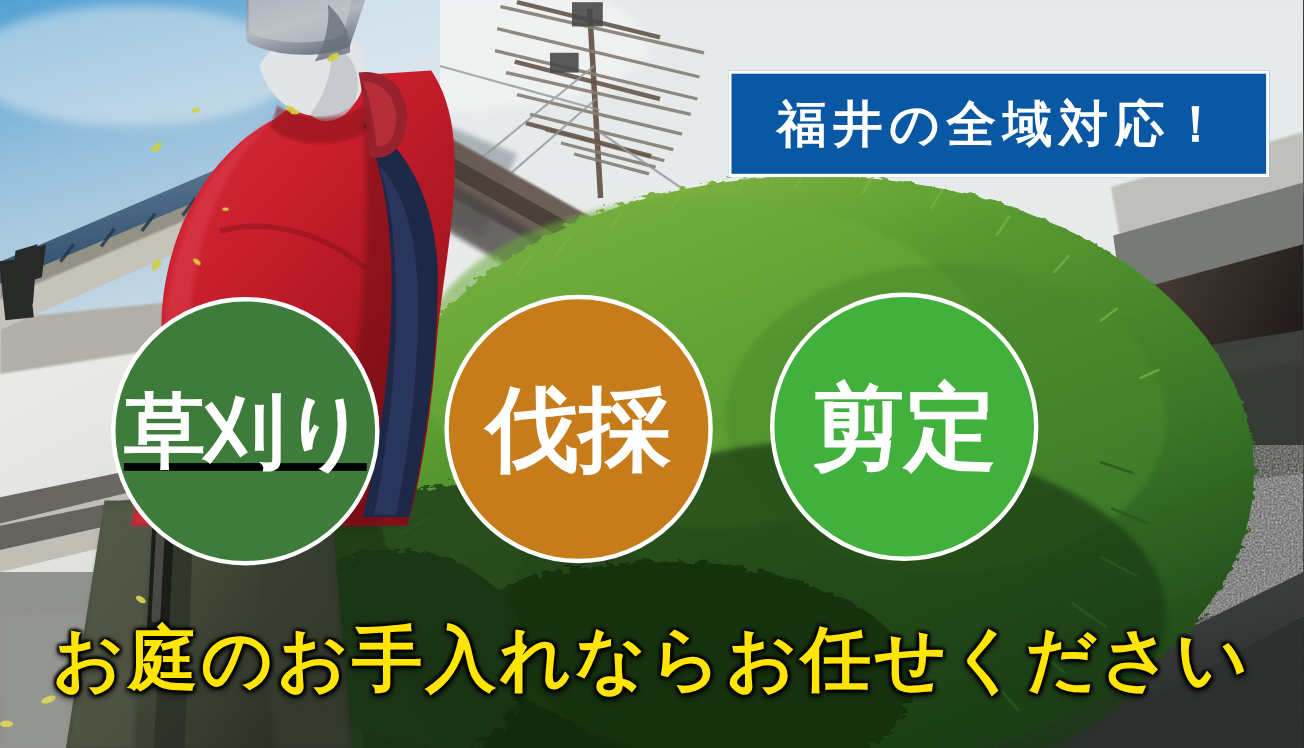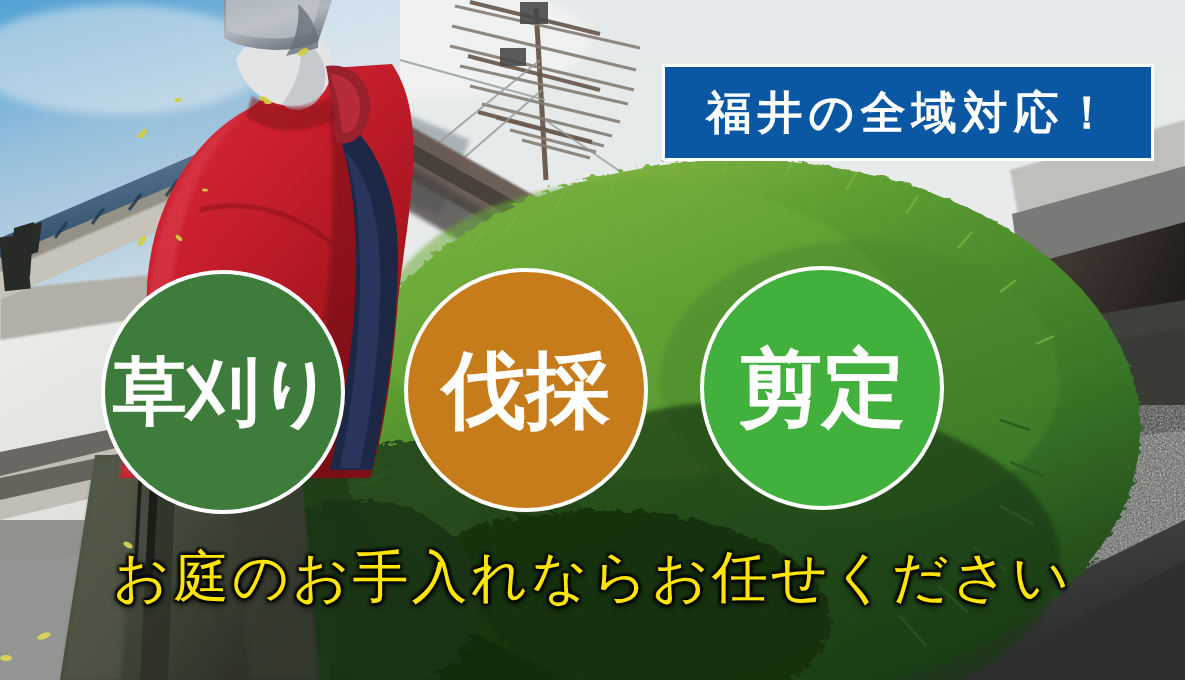--- a/index.html
+++ b/index.html
@@ -47,48 +47,49 @@
     display:flex;
     align-items:center;
     justify-content:center;
   }
   .service-circle-label {
     color:#ffffff;
     font-weight:bold;
     line-height:1;
     white-space:nowrap;
   }
-  #service-circle-0 { left:101px; top:270px; width:244px; height:244px; }
+  #service-circle-0 { left:101px; top:270px; width:244px; height:244px;text-decoration:underline; }
   #service-circle-1 { left:404px; top:268px; width:244px; height:244px; }
   #service-circle-2 { left:700px; top:266px; width:244px; height:244px; }
   #service-circle-0 .service-circle-label { font-size:74px; letter-spacing:-1px; }
   #service-circle-1 .service-circle-label { font-size:84px; letter-spacing:0px; }
   #service-circle-2 .service-circle-label { font-size:84px; letter-spacing:0px; }
   
   .tagline {
     position:absolute;
     left:0; right:0;
     top:547px;
     text-align:center;
   }
   .tagline-text {
     display:inline-block;
     color:#ffe500;
-    font-size:56px;
-    font-weight:normal;
+    font-size:64px;
+    font-weight:bold;
     letter-spacing:3px;
     line-height:1.08;
     white-space:nowrap;
     text-shadow:
       0 0 4px rgba(0,0,0,.95),
       2px 2px 3px rgba(0,0,0,.95),
      -2px 2px 3px rgba(0,0,0,.85),
       2px -2px 3px rgba(0,0,0,.85),
      -2px -2px 3px rgba(0,0,0,.85),
       0 3px 8px rgba(0,0,0,.8);
+    margin-top: 18px;
   }
 </style>
 </head>
 <body>
 
 <div id="banner-root">
 
   <svg id="photo-bg" viewBox="0 0 1185 680" preserveAspectRatio="none" xmlns="http://www.w3.org/2000/svg">
     <defs>
       <linearGradient id="skyGrad" x1="0" y1="0" x2="0.35" y2="1">

